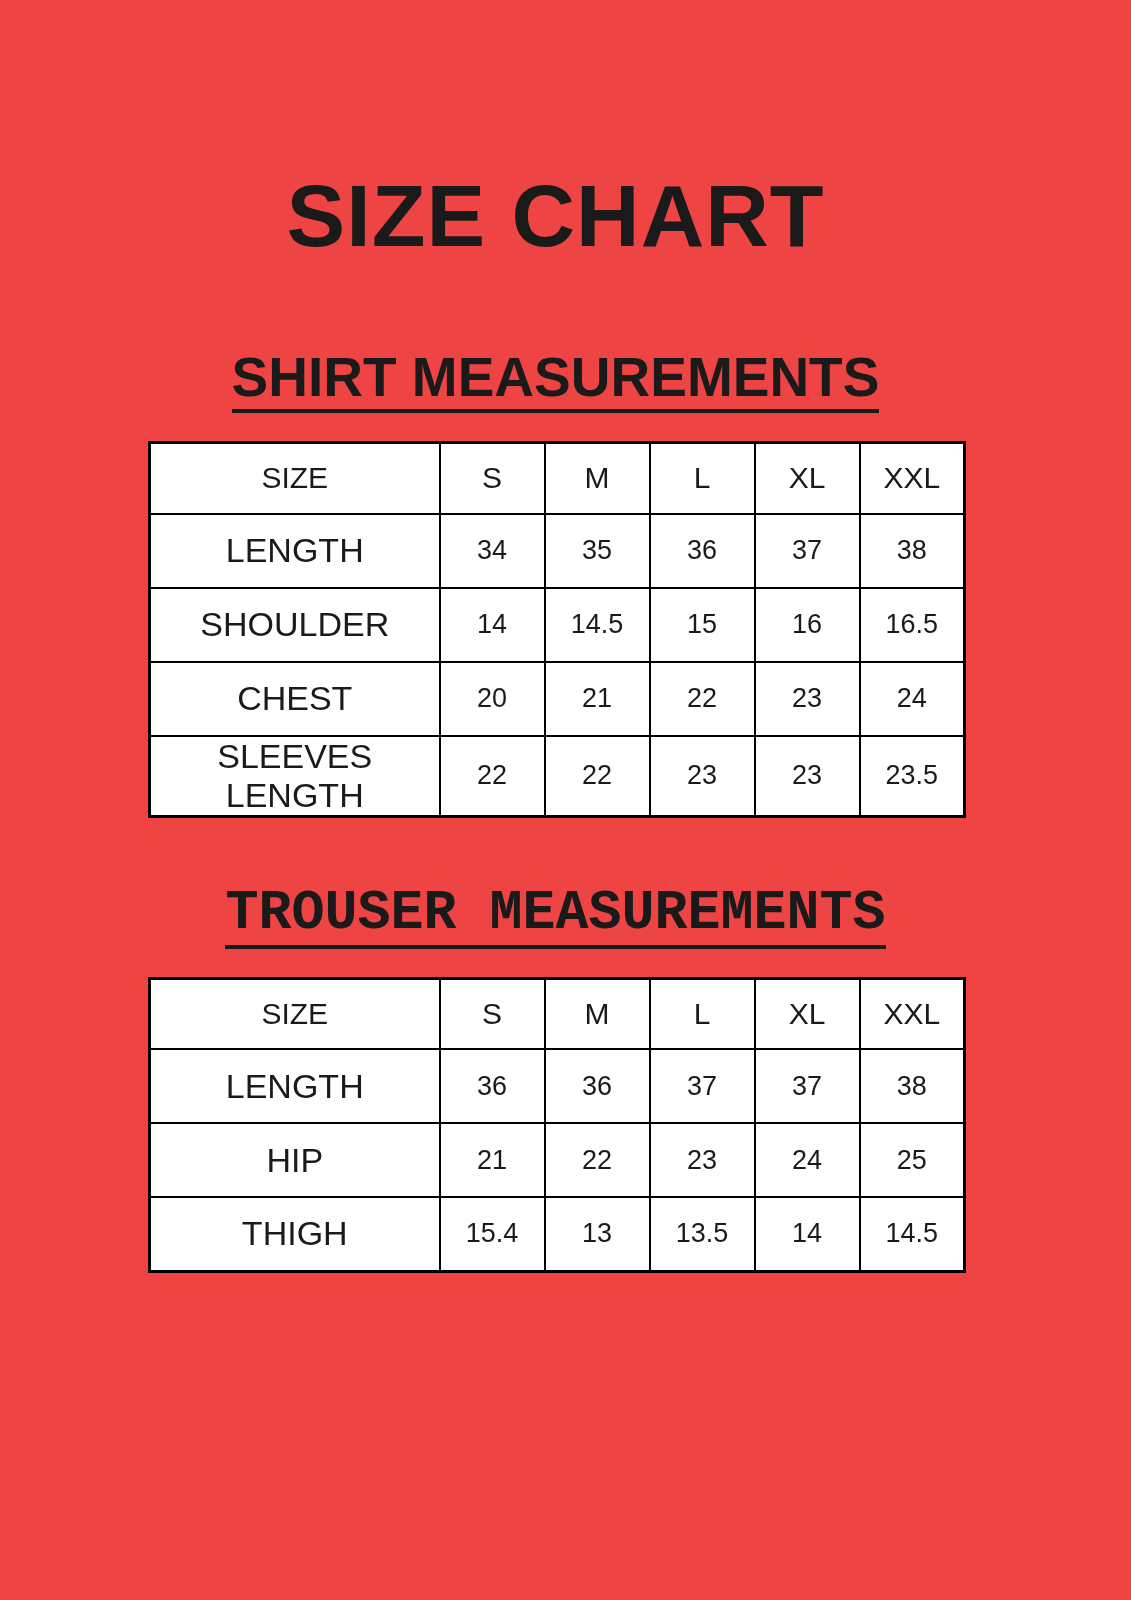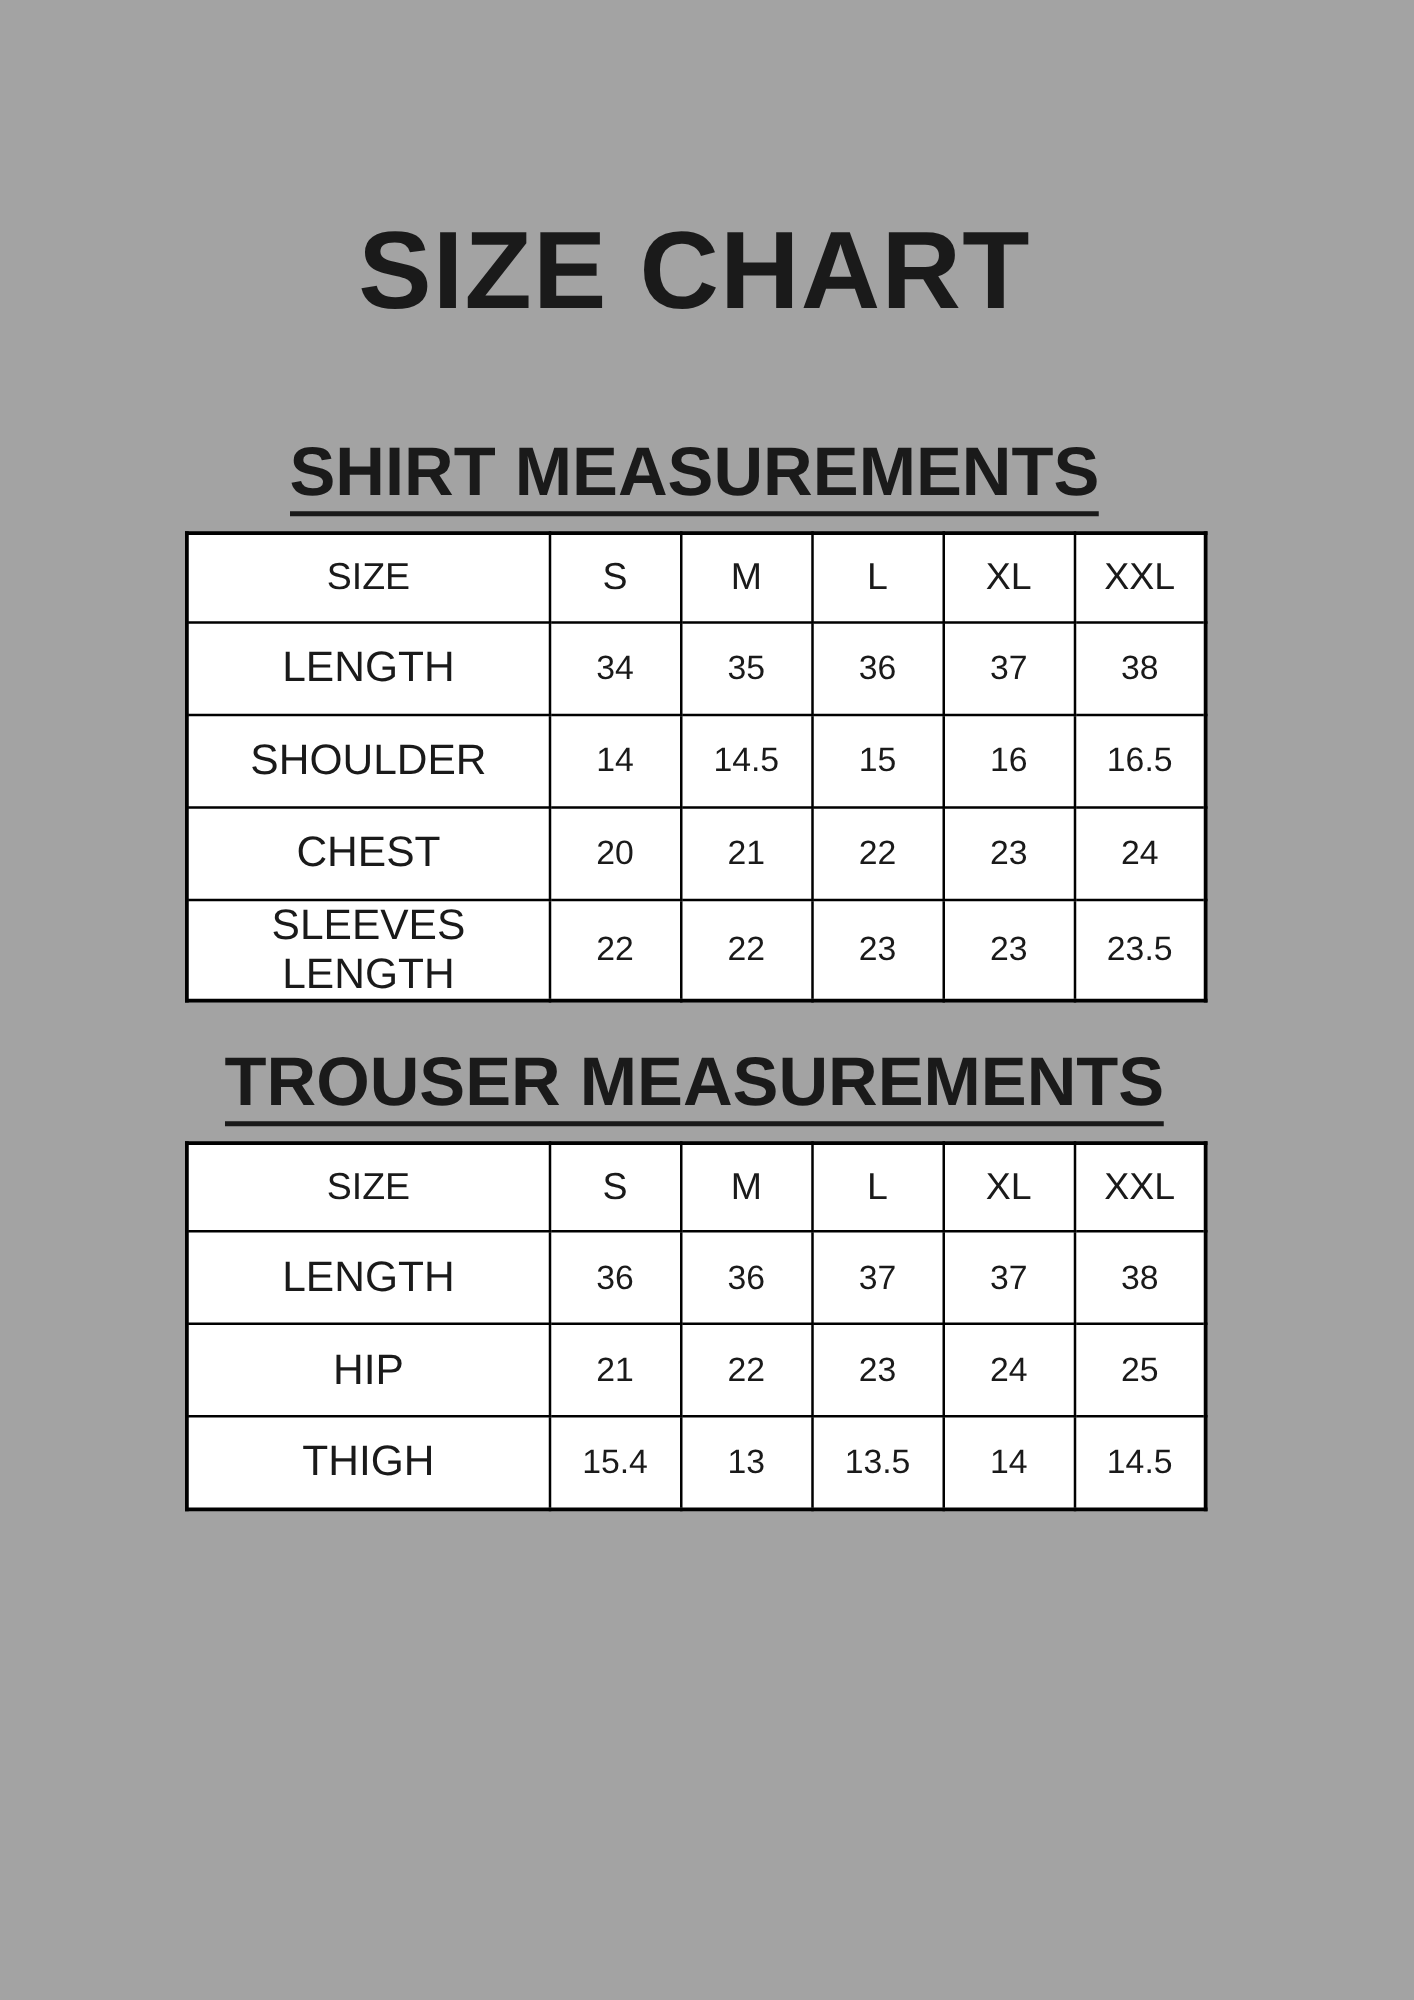--- a/index.html
+++ b/index.html
@@ -4,21 +4,21 @@
 <style>
   html, body {
     margin: 0;
     padding: 0;
     background: #ffffff;
   }
   .page {
     position: relative;
     width: 1131px;
     height: 1600px;
-    background: #a3a3a3;
+    background: #ef4444;
     color: #1a1a1a;
     font-family: "Liberation Sans", sans-serif;
     overflow: hidden;
   }
   .content {
     width: 815px;
     margin-left: 148px;
   }
   .main-title {
     padding-top: 172px;
@@ -37,27 +37,27 @@
     font-weight: 600;
     line-height: 1.0;
     white-space: nowrap;
   }
   .section-heading .underline {
     display: inline-block;
     border-bottom: 4px solid #1a1a1a;
     padding-bottom: 4px;
   }
   .shirt-heading { margin-top: 90px; }
-  .trouser-heading { margin-top: 36px; }
+  .trouser-heading { margin-top: 68px; font-family: Liberation Mono, monospace; }
 
   table.size-table {
     border-collapse: collapse;
     table-layout: fixed;
     width: 815px;
-    margin-top: 12px;
+    margin-top: 28px;
   }
   table.size-table td {
     border: 2px solid #000000;
     text-align: center;
     vertical-align: middle;
     padding: 0;
     background: #ffffff;
   }
   table.size-table { border: 3px solid #000000; }
   table.size-table tr { height: 74px; }

